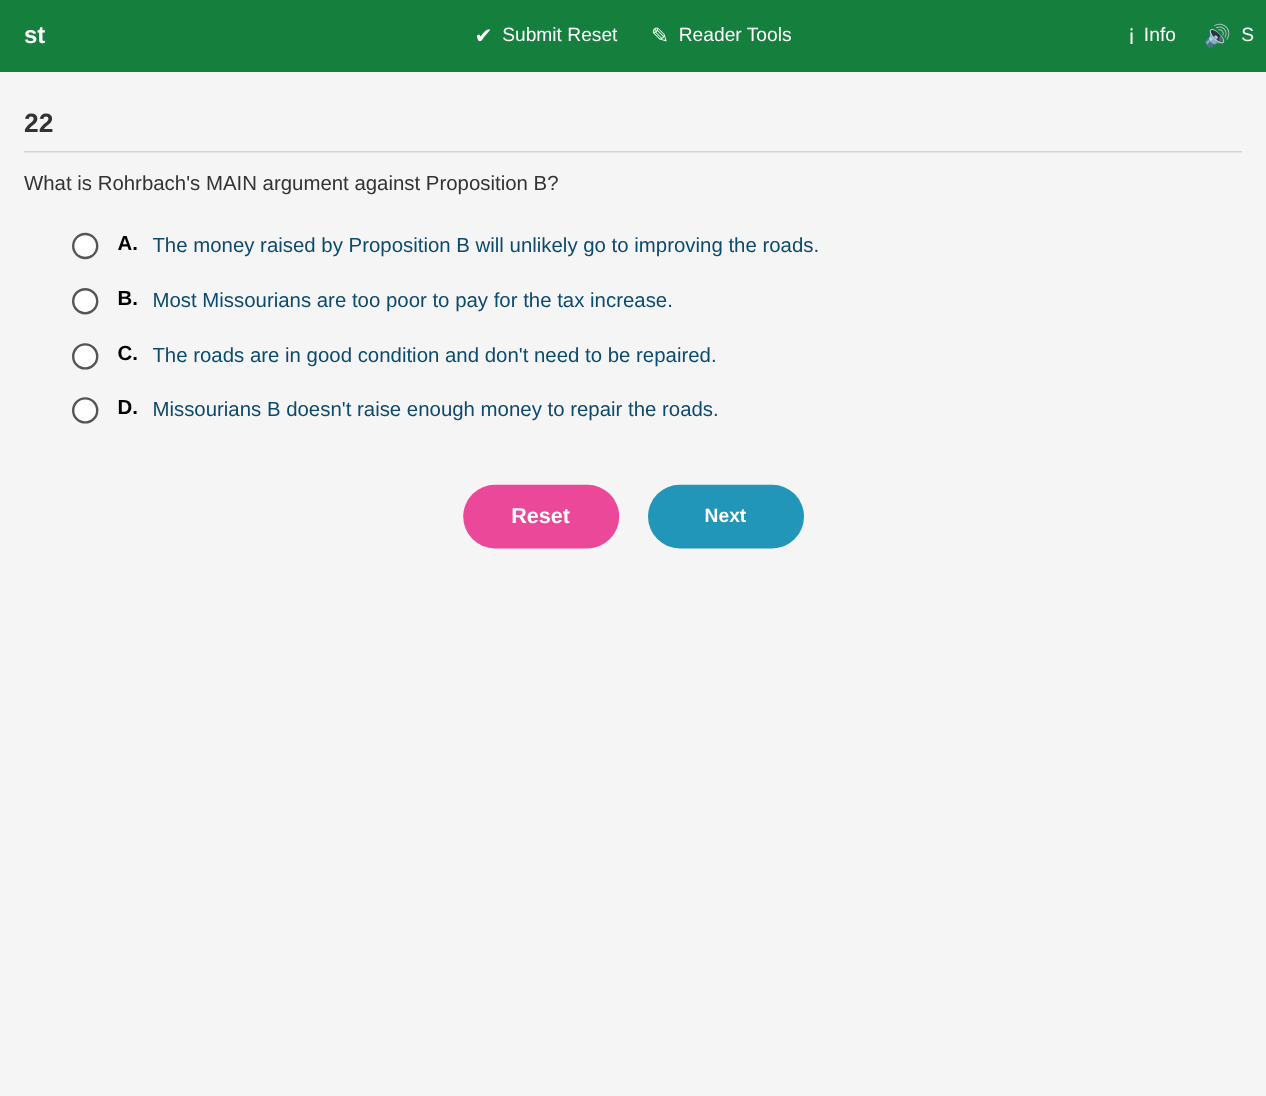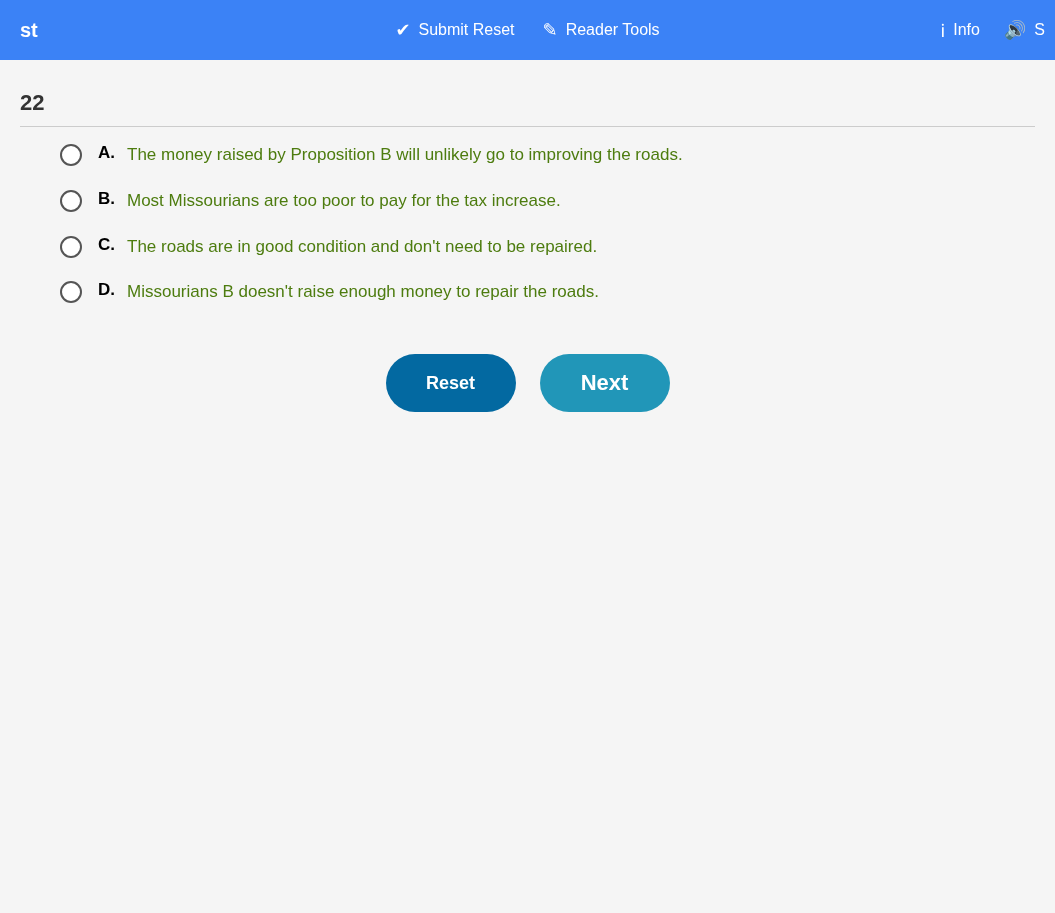--- a/index.html
+++ b/index.html
@@ -12,21 +12,21 @@
       font-family: Arial, sans-serif;
       background-color: #f0f0f0;
       width: 1055px;
       height: 913px;
       overflow: hidden;
       position: relative;
     }
 
     
     .top-bar {
-      background-color: #3b82f6;
+      background-color: #15803d;
       width: 100%;
       height: 60px;
       display: flex;
       align-items: center;
       justify-content: center;
       gap: 28px;
       padding: 0 20px;
       position: relative;
     }
 
@@ -117,21 +117,21 @@
       -webkit-appearance: none;
     }
 
     .option-radio:checked {
       border-color: #29a8c8;
       background: #29a8c8;
     }
 
     .option-label {
       font-size: 17px;
-      color: #4d7c0f;
+      color: #0c4a6e;
       line-height: 1.4;
     }
 
     .option-letter {
       font-weight: bold;
       margin-right: 12px;
       font-size: 17px;
     }
 
     .option-content {
@@ -141,38 +141,38 @@
 
     
     .button-row {
       display: flex;
       justify-content: center;
       gap: 24px;
       margin-top: 20px;
     }
 
     .btn-reset {
-      background-color: #0369a1;
+      background-color: #ec4899;
       color: white;
       border: none;
       border-radius: 30px;
       padding: 16px 36px;
       font-size: 18px;
       font-weight: bold;
       cursor: pointer;
       min-width: 130px;
     }
 
     .btn-next {
       background-color: #2196b8;
       color: white;
       border: none;
       border-radius: 30px;
       padding: 16px 40px;
-      font-size: 22px;
+      font-size: 16px;
       font-weight: bold;
       cursor: pointer;
       min-width: 130px;
     }
   </style>
 </head>
 <body>
 
 <div class="top-bar">
   <span class="top-bar-left">st</span>
@@ -197,20 +197,21 @@
       <span>S</span>
     </div>
   </div>
 </div>
 
 <div class="main-content">
 
   <div class="question-number">22</div>
 
 
+  <p class="question-text">What is Rohrbach's MAIN argument against Proposition B?</p>
 
   <ul class="options-list">
 
     <li class="option-item">
       <input type="radio" name="answer" class="option-radio" style="">
       <div class="option-content">
         <span class="option-letter">A.</span>
         <span class="option-label">The money raised by Proposition B will unlikely go to improving the roads.</span>
       </div>
     </li>

